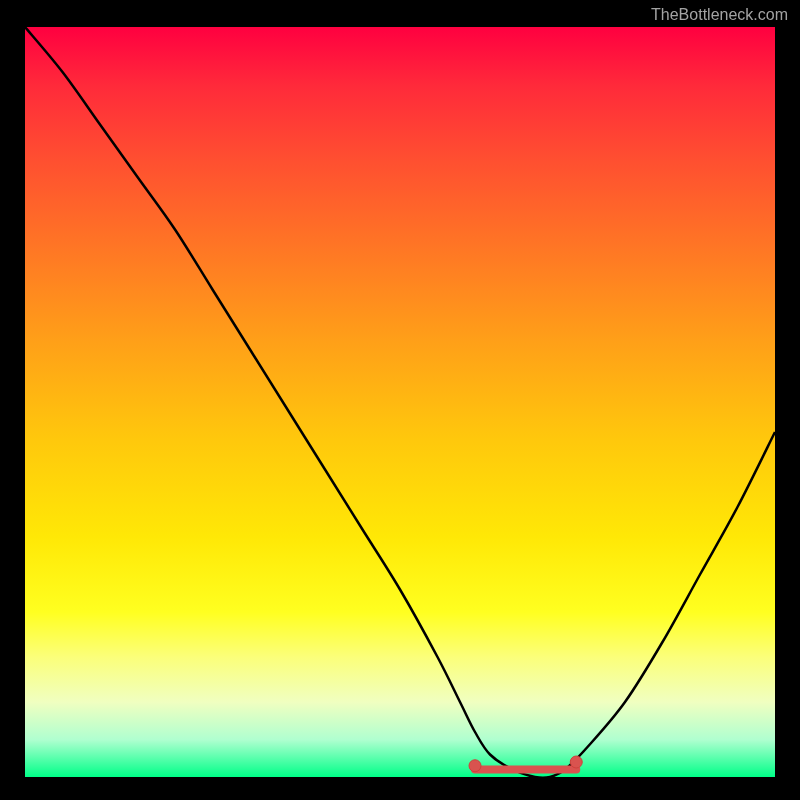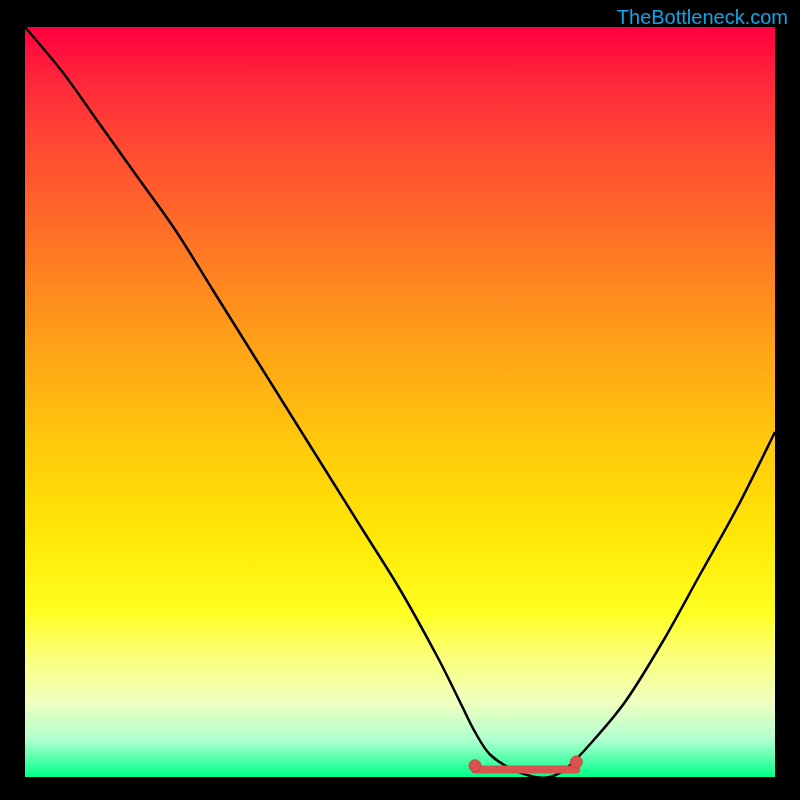--- a/index.html
+++ b/index.html
@@ -8,22 +8,22 @@
     width: 800px;
     height: 800px;
     background: #000;
     position: relative;
     font-family: Arial, sans-serif;
   }
   .watermark {
     position: absolute;
     top: 6px;
     right: 12px;
-    color: #0ea5e9;
-    font-size: 20px;
+    color: #a3a3a3;
+    font-size: 16px;
     font-weight: 500;
     z-index: 10;
   }
   .plot-area {
     position: absolute;
     left: 25px;
     top: 27px;
     width: 750px;
     height: 750px;
   }

